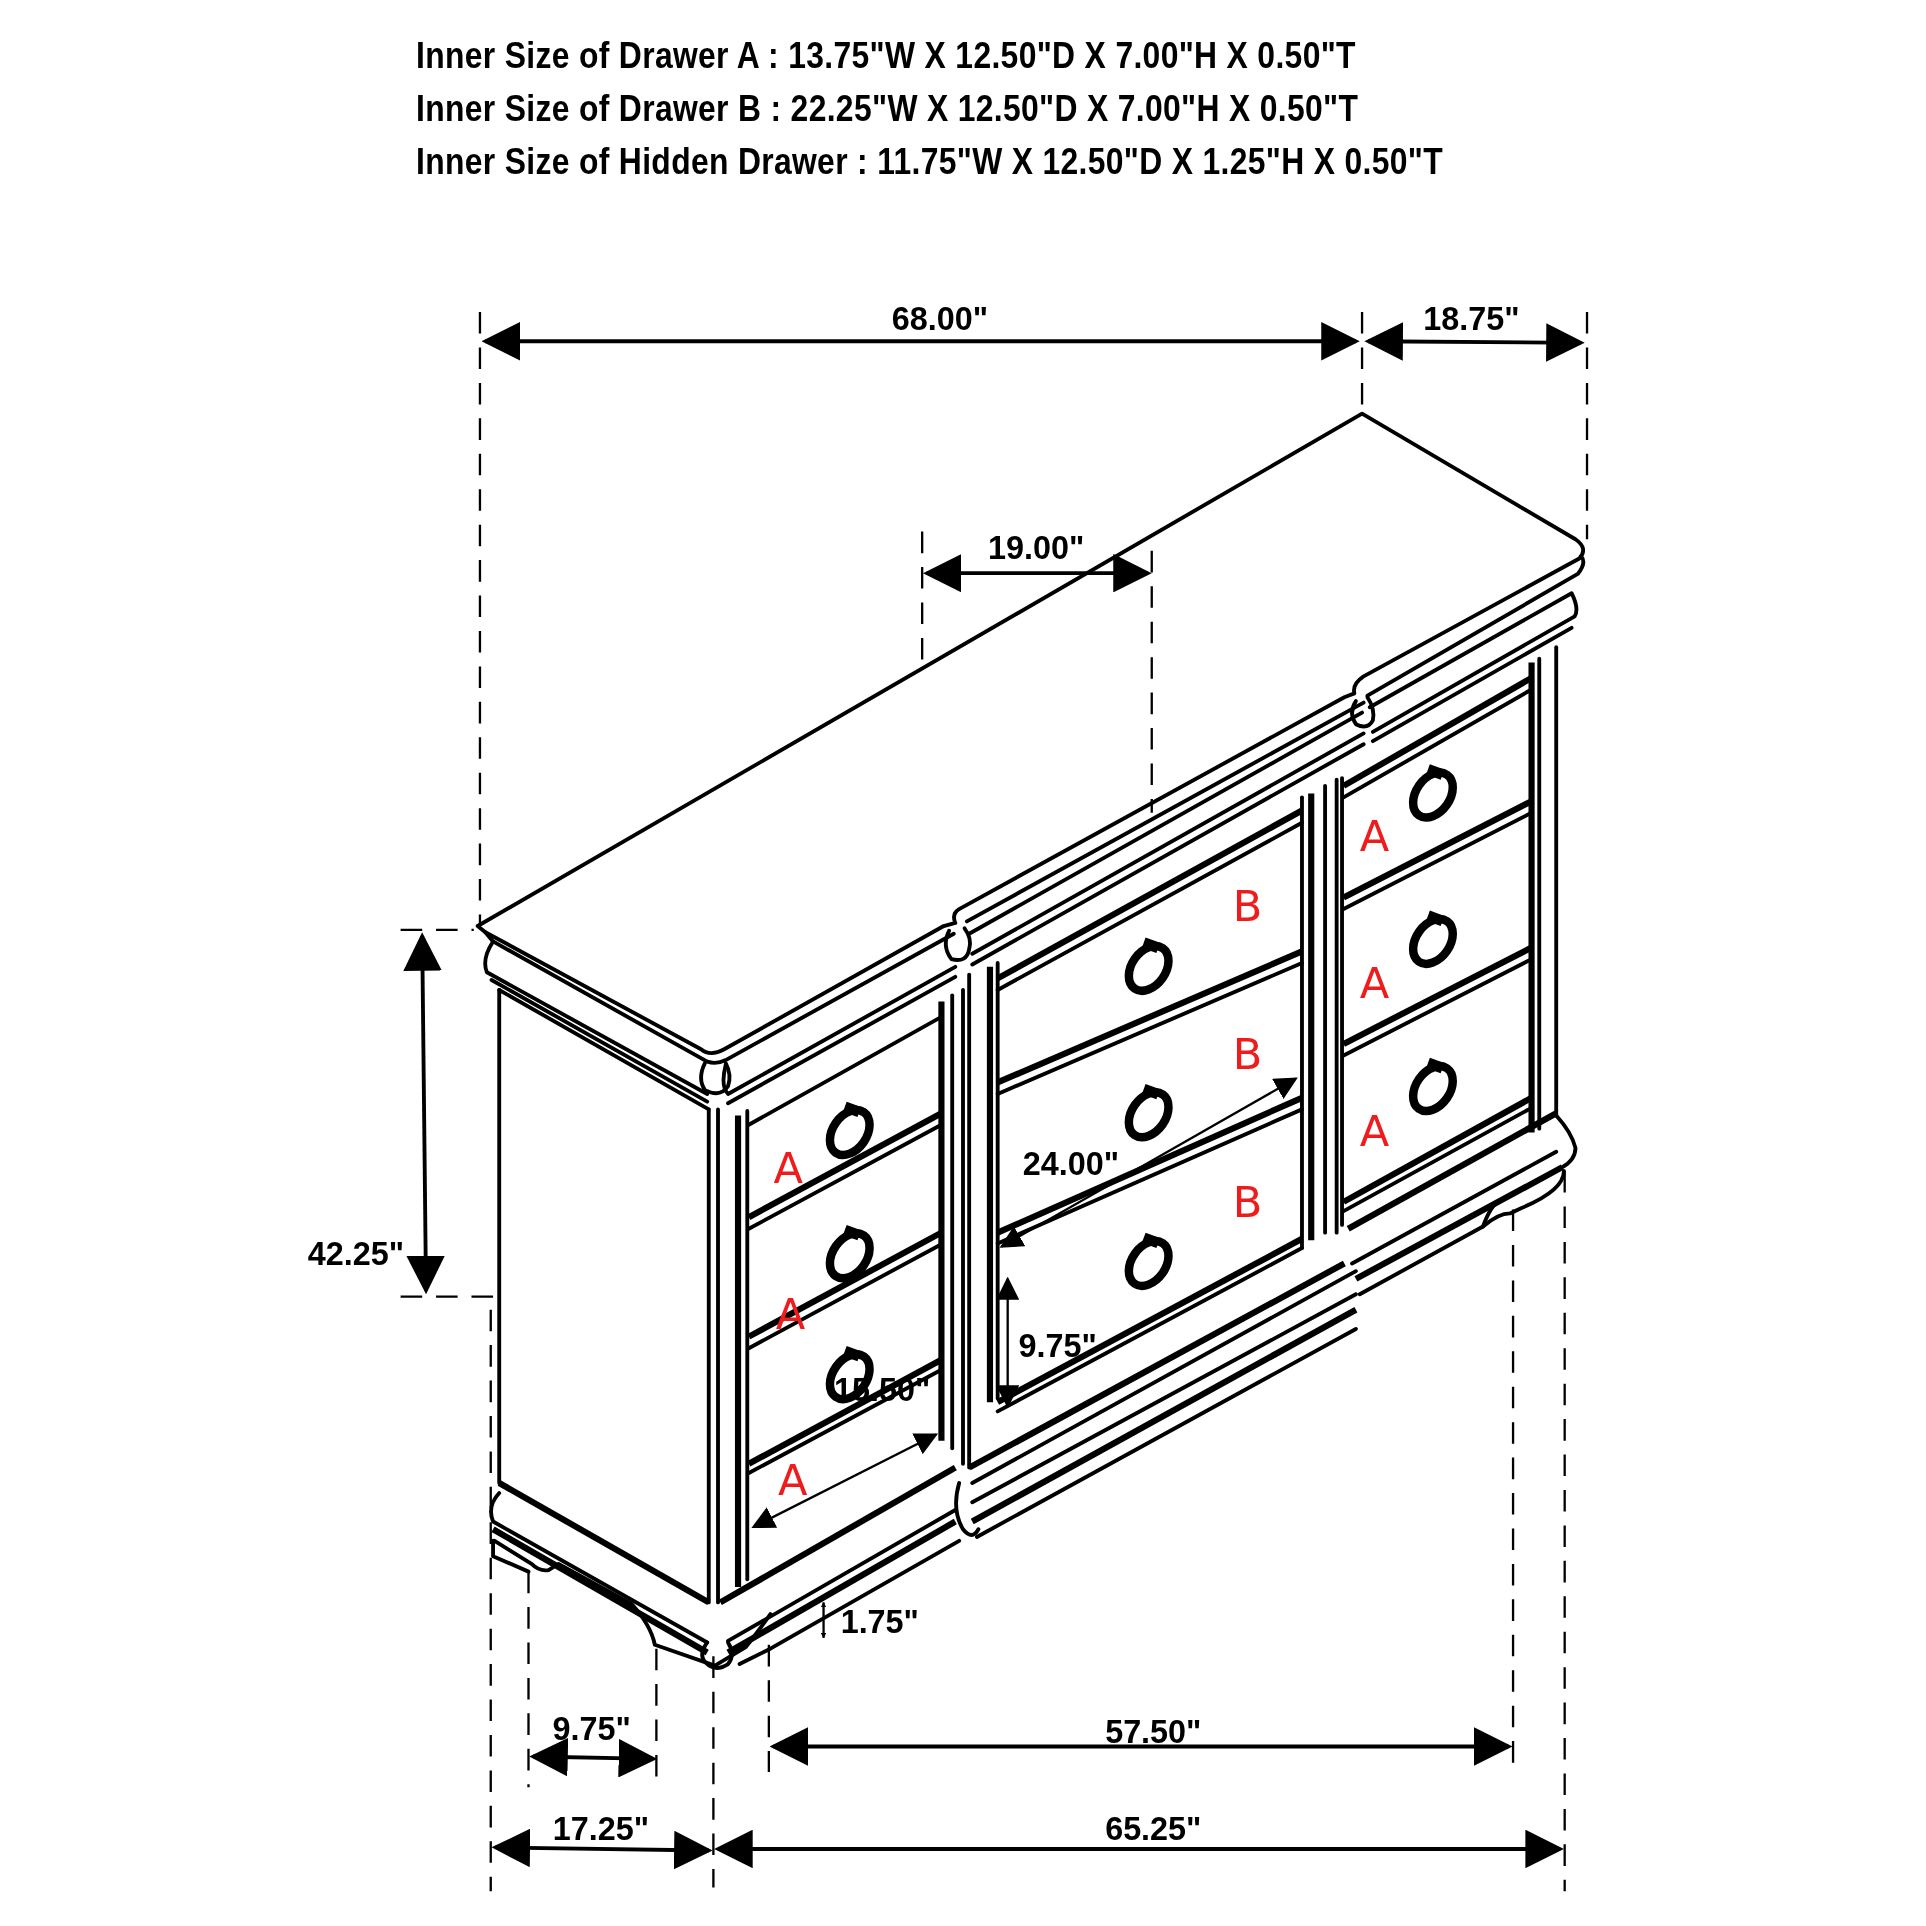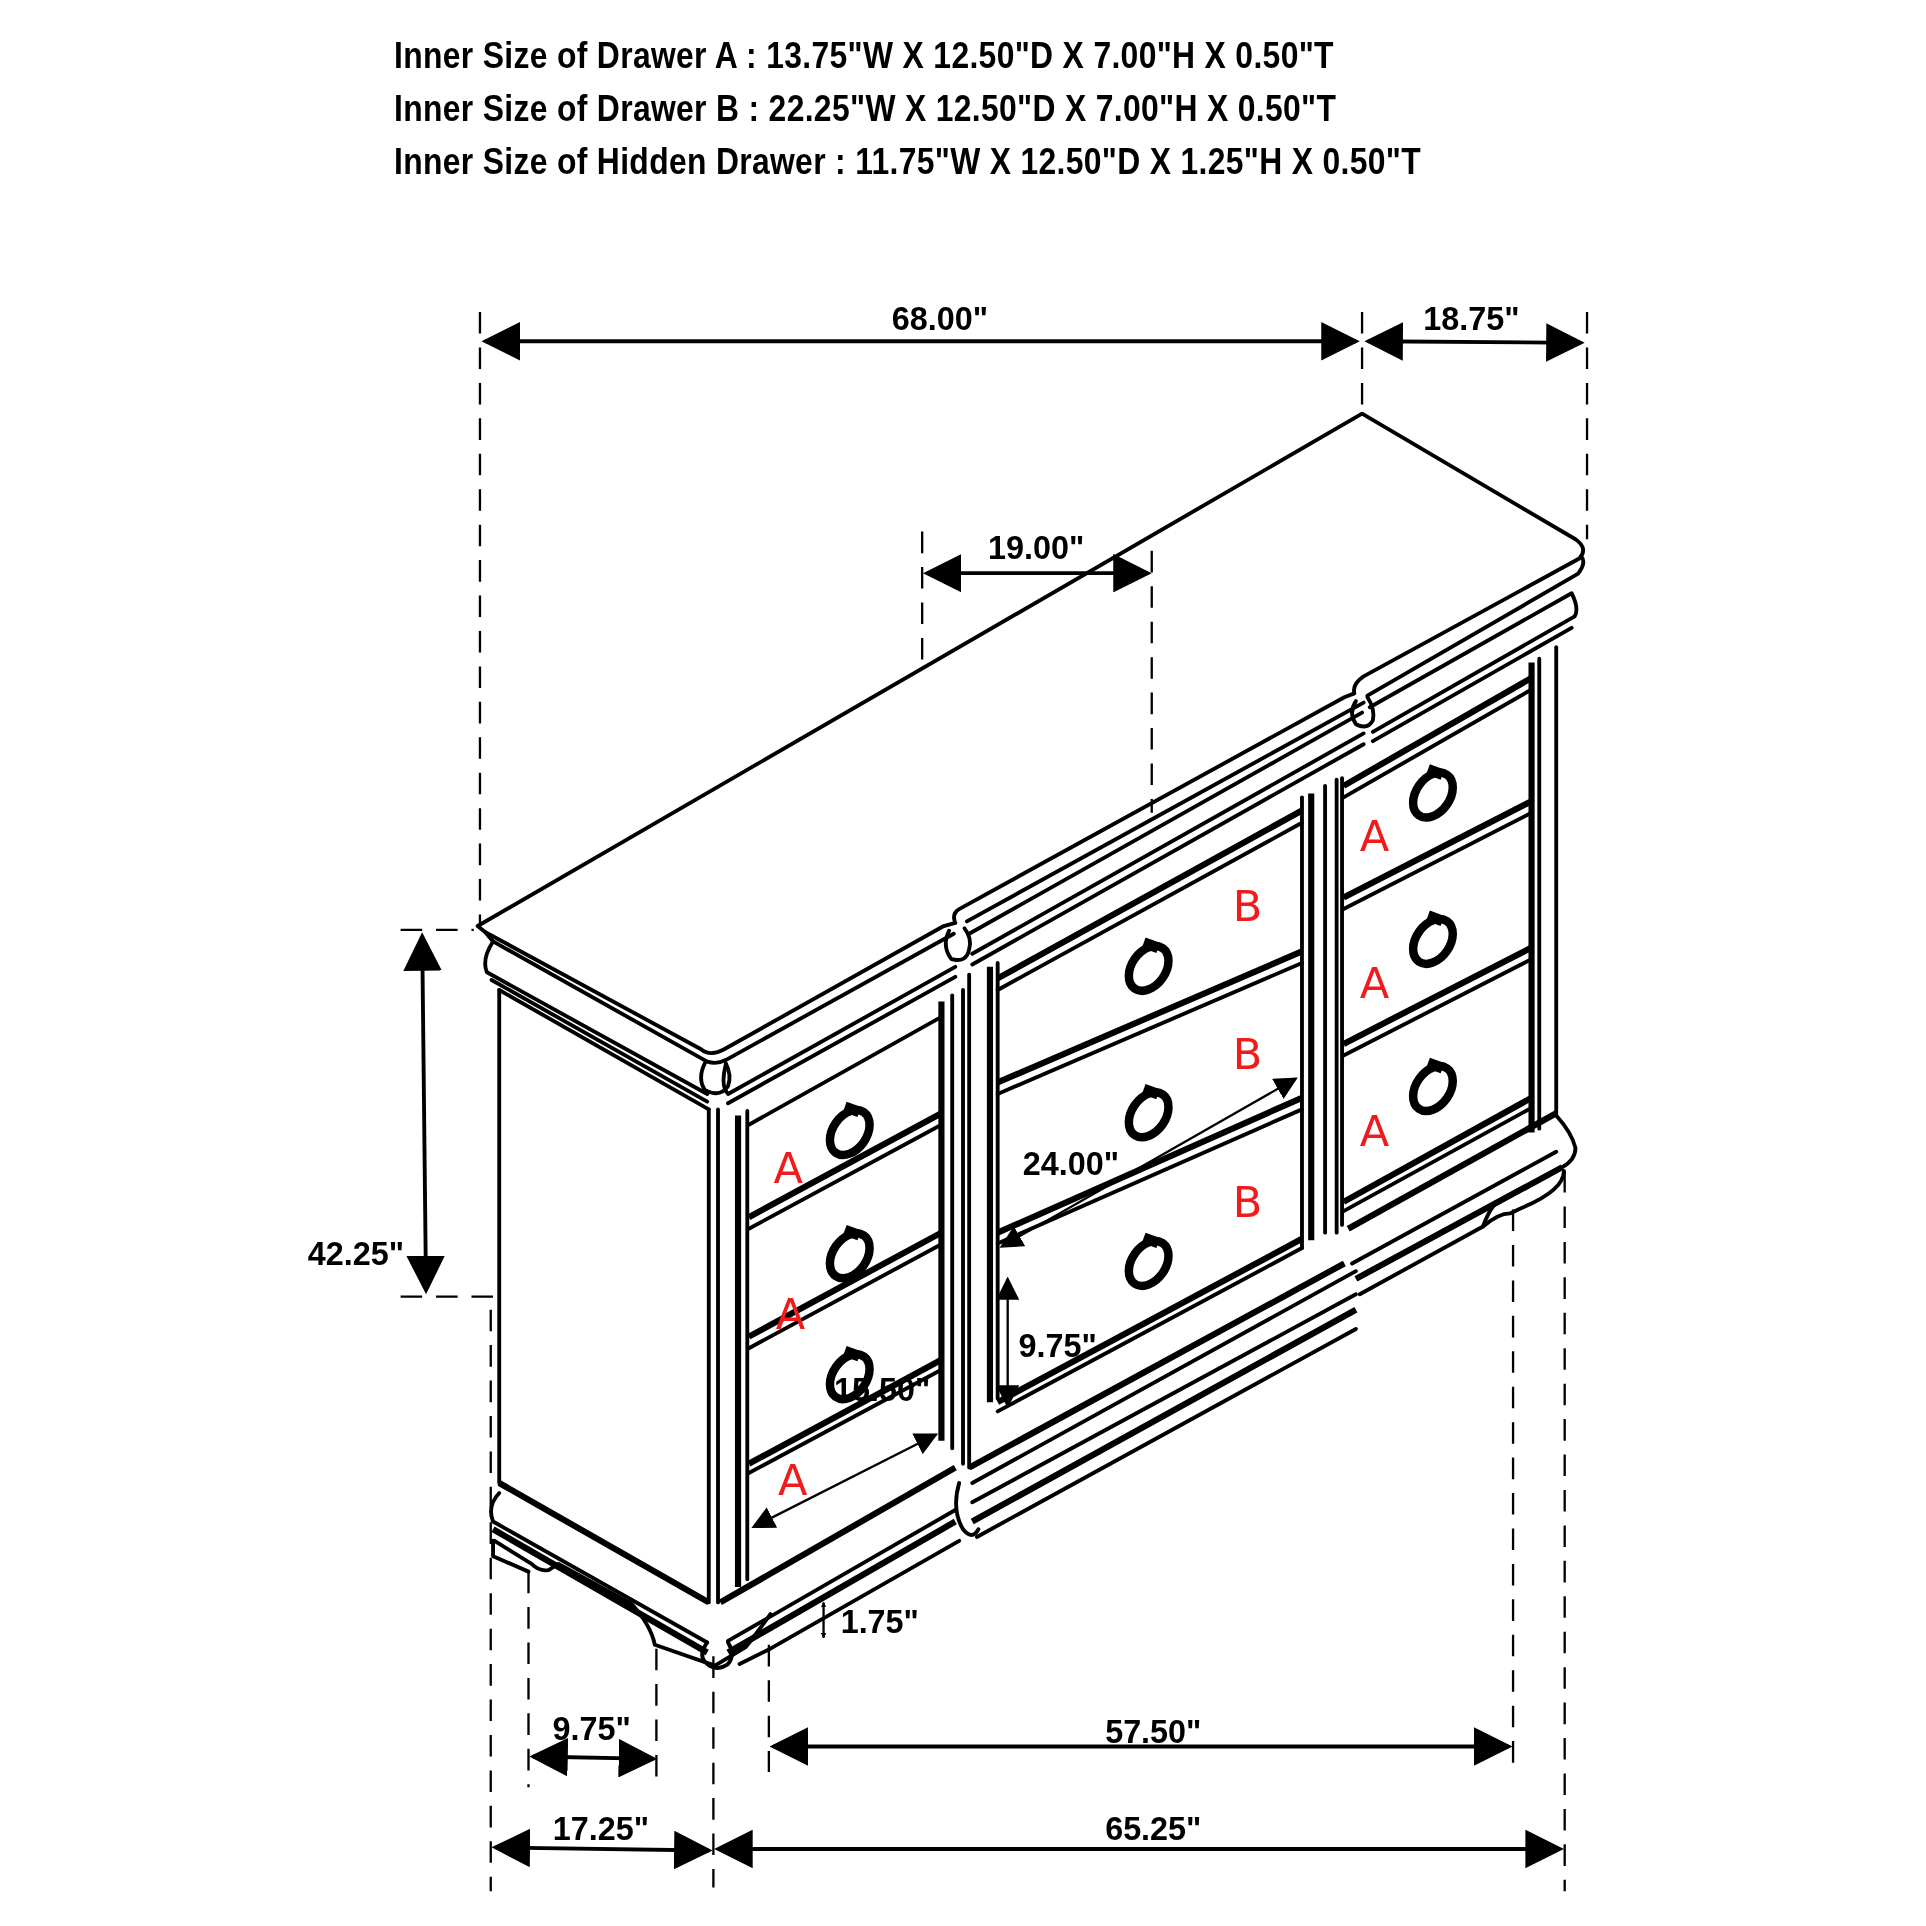--- a/index.html
+++ b/index.html
@@ -1,17 +1,17 @@
 <!DOCTYPE html>
 <html style="font-size:12.3px"><head>
 <meta charset="utf-8">
 <style>
   html, body { margin: 0; padding: 0; background: #ffffff; }
   body { width: 1926px; height: 1926px; position: relative; overflow: hidden; }
-  .specs { position: absolute; left: 394px; top: 29px; }
+  .specs { position: absolute; left: 416px; top: 29px; }
   .spec-line {
     font-family: "Liberation Sans", sans-serif;
     font-weight: bold; font-size: 37px; line-height: 53px; color: #000;
     white-space: nowrap; transform: scaleX(0.86); transform-origin: left center;
     letter-spacing: 0.4px;
   }
   svg { position: absolute; left: 0; top: 0; }
   .dim { font-family: "Liberation Sans", sans-serif; font-weight: bold; font-size: 42px; fill: #000; }
   .dim-c { font-family: "Liberation Sans", sans-serif; font-weight: bold; font-size: 42px; fill: #000; }
   .lbl { font-family: "DejaVu Sans", sans-serif; font-size: 56px; fill: #ee1c1c; }

